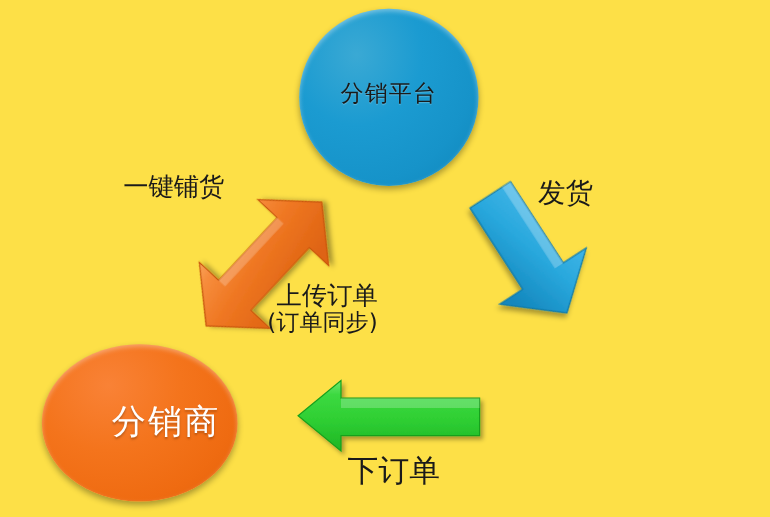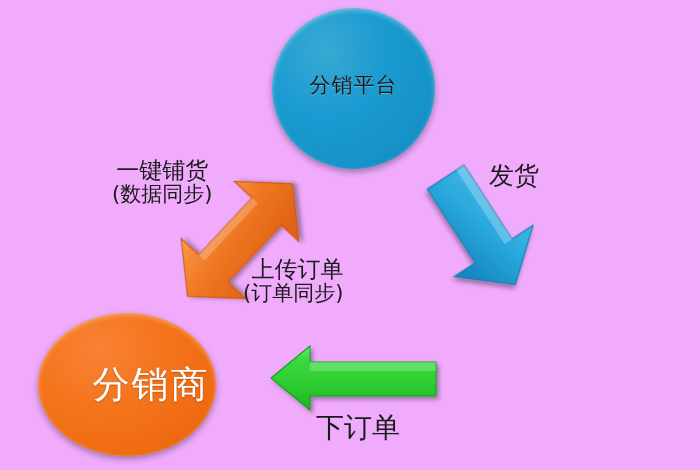--- a/index.html
+++ b/index.html
@@ -7,21 +7,21 @@
     padding: 0;
     background: #ffffff;
   }
   body {
     font-family: "DejaVu Sans", "Liberation Sans", sans-serif;
   }
   #canvas {
     position: relative;
     width: 700px;
     height: 470px;
-    background: #f0abfc;
+    background: #fde047;
     overflow: hidden;
   }
 
   
   .node {
     position: absolute;
     display: flex;
     flex-direction: column;
     align-items: center;
     justify-content: center;
@@ -68,21 +68,21 @@
   .node-title {
     color: #ffffff;
     font-size: 33px;
     line-height: 1;
     letter-spacing: 1px;
     text-shadow: 0 1px 2px rgba(0,0,0,0.28);
   }
 
   .node-title-lg {
     color: #ffffff;
-    font-size: 37px;
+    font-size: 31px;
     line-height: 1;
     letter-spacing: 2px;
     text-shadow: 0 1px 2px rgba(0,0,0,0.25);
     margin-left: 48px;
   }
 
   
   .arrow-svg {
     position: absolute;
     overflow: visible;
@@ -169,21 +169,20 @@
     <span class="node-subtitle">分销平台</span>
   </div>
 
   <div class="node node-distributor">
     <span class="node-title-lg">分销商</span>
   </div>
 
 
   <div class="label label-supply">
     <span class="label-line">一键铺货</span>
-    <span class="label-line label-sub">(数据同步)</span>
   </div>
 
   <div class="label label-upload">
     <span class="label-line">上传订单</span>
     <span class="label-line label-sub">(订单同步)</span>
   </div>
 
   <div class="label label-ship">
     <span class="label-line">发货</span>
   </div>

